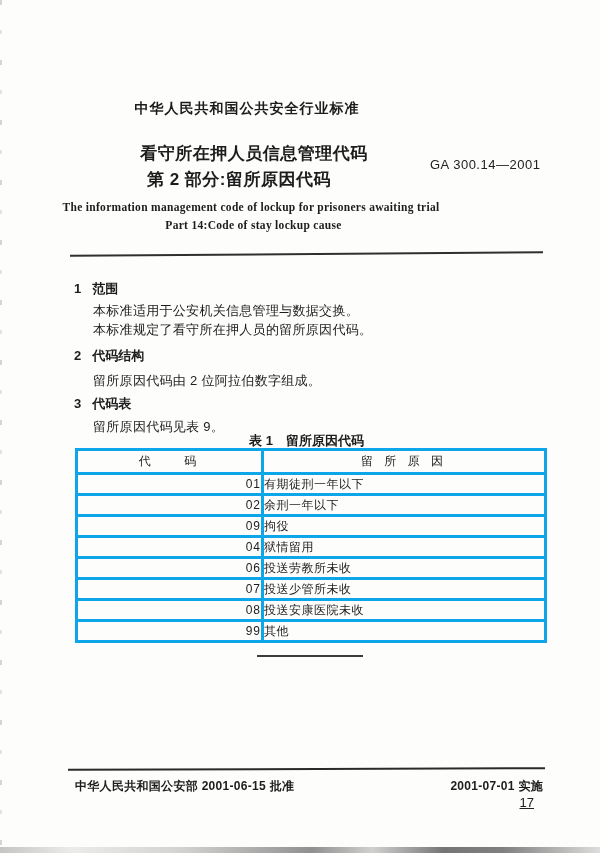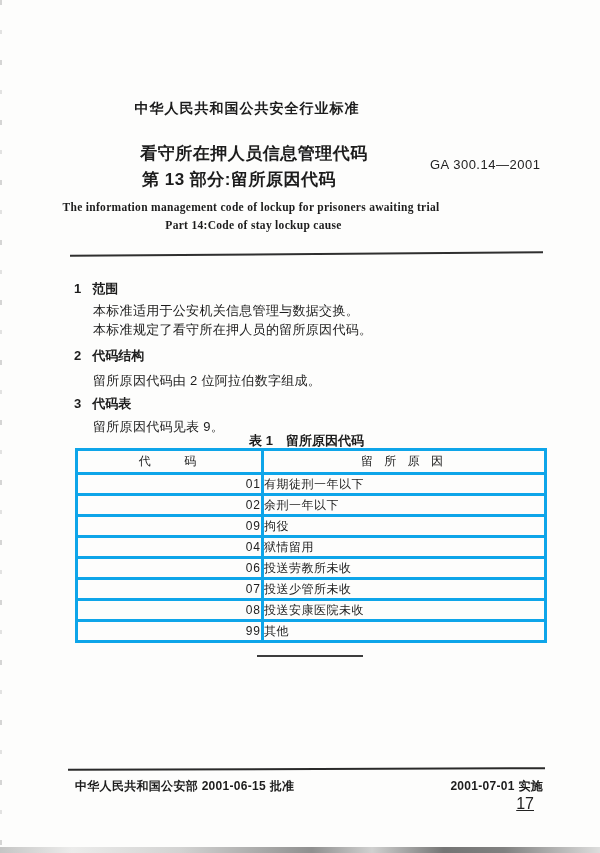--- a/index.html
+++ b/index.html
@@ -70,21 +70,21 @@
   }
   td.col-code{width:183px;text-align:right;height:18px;letter-spacing:1px;}
   td.col-cause{width:280px;text-align:left;padding-left:19px;height:18px;letter-spacing:0.5px;}
   th.col-code-h{width:183px;}
   th.col-cause-h{width:280px;}
   
   .short-rule{left:257px;top:655px;width:106px;height:2px;background:#3d3d3d;}
   .footer-rule{left:68px;top:768px;width:477px;height:2px;background:#2a2a2a;transform:rotate(-0.2deg);}
   .approval{left:75px;top:778px;font-size:12px;font-weight:bold;letter-spacing:0.3px;}
   .implementation{right:57px;top:778px;font-size:12px;font-weight:bold;letter-spacing:0.3px;}
-  .page-number{right:66px;top:795px;font-size:16px;color:#222;text-decoration:underline;}
+  .page-number{right:66px;top:795px;font-size:13px;color:#222;text-decoration:underline;}
   
   .left-edge{
     left:0;top:0;bottom:0;width:2px;opacity:0.35;
     background:repeating-linear-gradient(180deg,
       rgba(0,0,0,0.45) 0 5px, transparent 5px 30px,
       rgba(0,0,0,0.3) 30px 34px, transparent 34px 60px);
   }
   .bottom-shadow{
     left:0;right:0;bottom:0;height:6px;
     background:linear-gradient(90deg,
@@ -92,21 +92,21 @@
       rgba(20,20,20,0.18) 30%, rgba(10,10,10,0.45) 52%,
       rgba(30,30,30,0.2) 62%, rgba(5,5,5,0.55) 74%,
       rgba(5,5,5,0.5) 84%, rgba(40,40,40,0.15) 100%);
   }
 </style>
 </head>
 <body>
 
 <div class="abs std-type">中华人民共和国公共安全行业标准</div>
 <div class="abs title-zh-1">看守所在押人员信息管理代码</div>
-<div class="abs title-zh-2">第 13 部分:留所原因代码</div>
+<div class="abs title-zh-2">第 2 部分:留所原因代码</div>
 <div class="abs std-number">GA 300.14—2001</div>
 <div class="abs title-en-1">The information management code of lockup for prisoners awaiting trial</div>
 <div class="abs title-en-2">Part 14:Code of stay lockup cause</div>
 <div class="abs header-rule"></div>
 
 <div class="abs sec-heading sec1-h">
   <span>1</span><span class="sec-label">范围</span>
 </div>
 <div class="abs sec-paras sec1-p">
   <div>本标准适用于公安机关信息管理与数据交换。</div>

